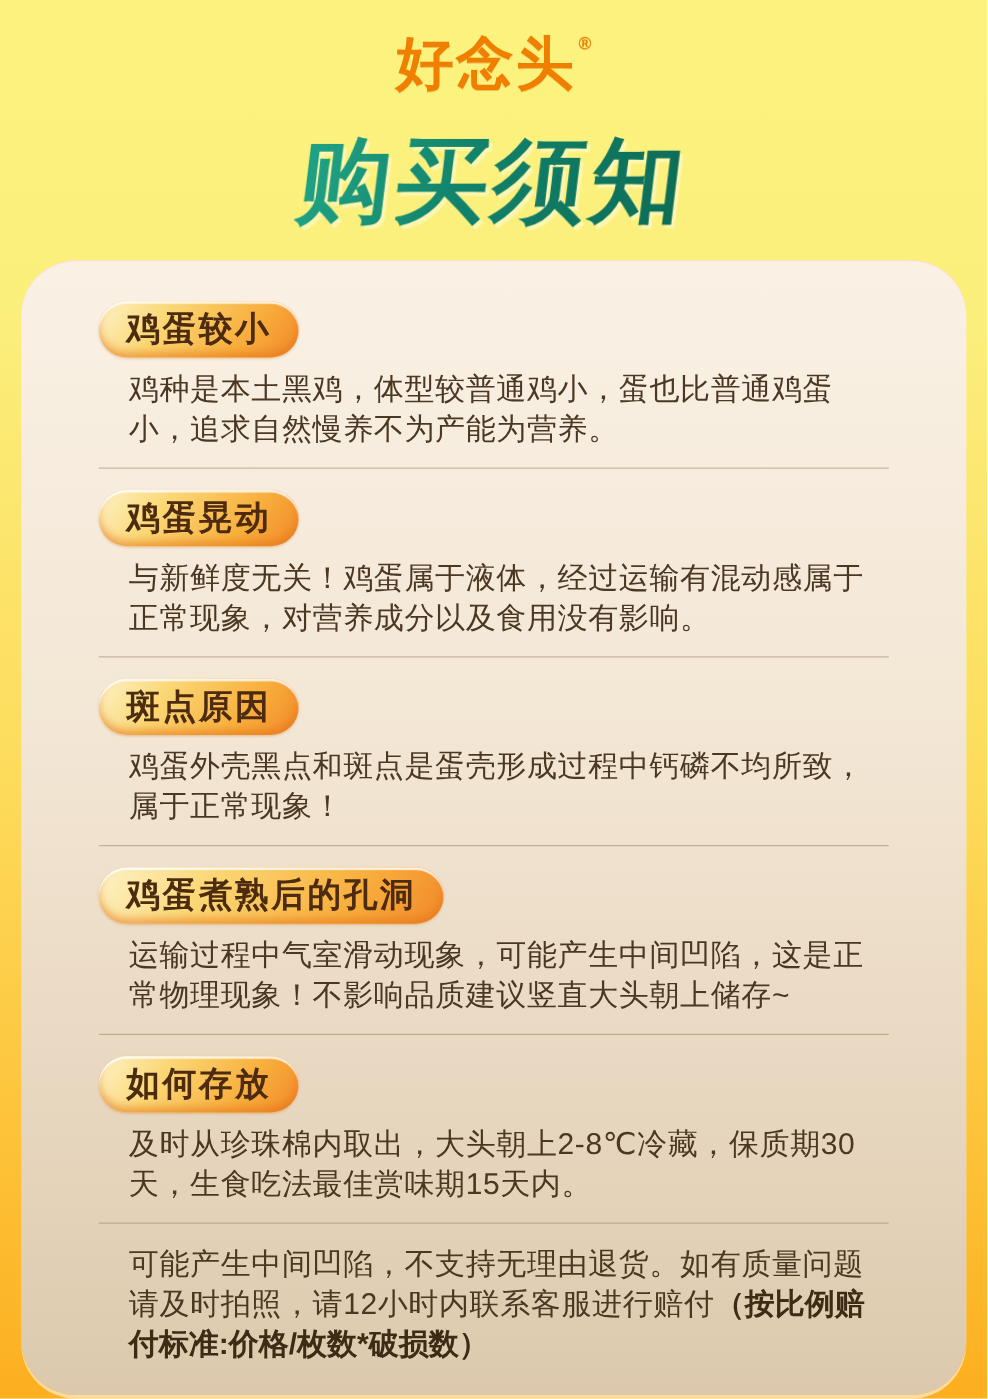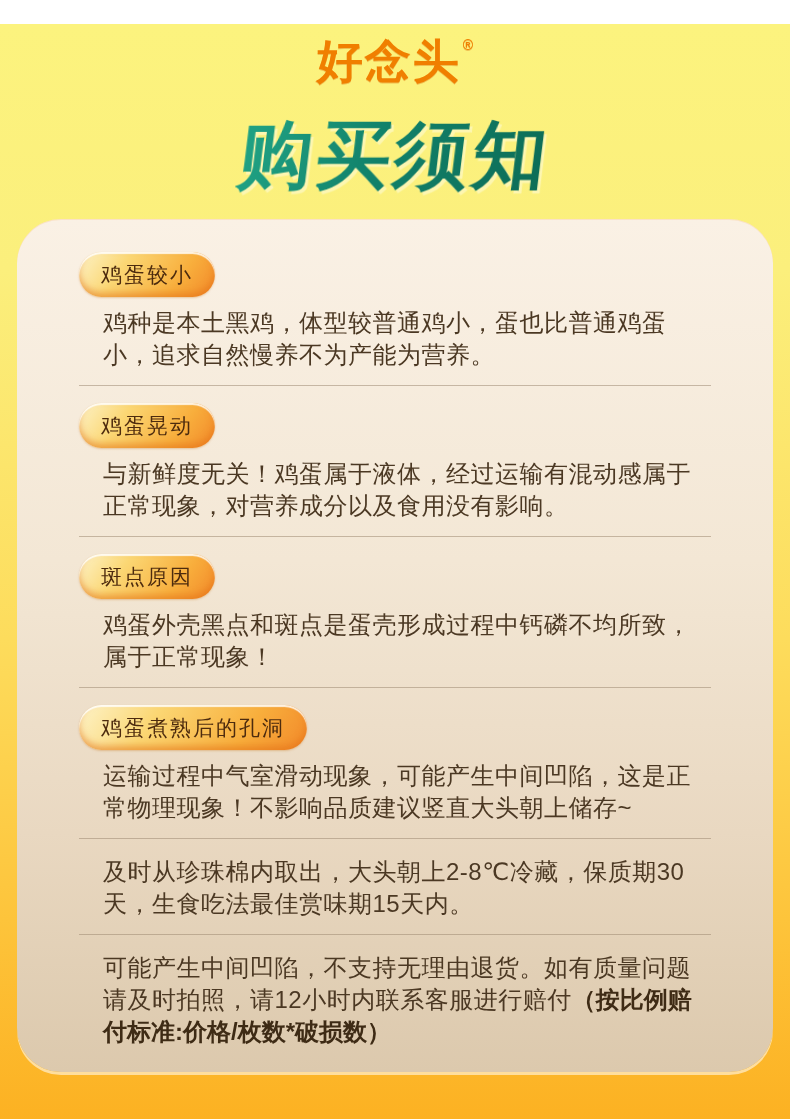--- a/index.html
+++ b/index.html
@@ -7,21 +7,21 @@
   body {
     font-family: "Liberation Sans", "DejaVu Sans", sans-serif;
     width: 790px; height: 1119px; overflow: hidden;
   }
   .page {
     width: 790px; height: 1119px;
     background: linear-gradient(180deg, #FCF37E 0%, #FBEF7C 22%, #FDDC5C 55%, #FDC43B 80%, #FCAF1F 100%);
     position: relative;
   }
   
-  .header { text-align: center; padding-top: 12px; margin-top: 24px; }
+  .header { text-align: center; padding-top: 25px; }
   .brand {
     display: inline-block;
     color: #F07F00;
     font-size: 46px;
     font-weight: 900;
     letter-spacing: 2px;
     line-height: 1.1;
     text-shadow: 0 1px 0 rgba(214,96,0,0.35);
     position: relative;
   }
@@ -62,22 +62,22 @@
   .pill {
     display: inline-block;
     height: 45px;
     line-height: 45px;
     padding: 0 22px;
     border-radius: 24px;
     background: linear-gradient(125deg, #FDF3C9 0%, #FBD774 32%, #F8AE3C 72%, #F2892A 100%);
     box-shadow: inset 0 2px 1px rgba(255,255,255,0.85),
                 inset 0 -4px 7px rgba(225,112,20,0.55),
                 0 1px 2px rgba(200,120,30,0.35);
-    font-size: 21px;
-    font-weight: 400;
+    font-size: 27px;
+    font-weight: 700;
     letter-spacing: 2px;
     color: #4D2B0E;
     margin-bottom: 10px;
   }
   .body {
     font-size: 24px;
     line-height: 32px;
     color: #4B3823;
     letter-spacing: 0.5px;
     margin-left: 24px;
@@ -126,20 +126,21 @@
     </section>
     <div class="divider"></div>
 
     <section class="sec">
       <div class="pill"><span>鸡蛋煮熟后的孔洞</span></div>
       <p class="body"><span>运输过程中气室滑动现象，可能产生中间凹陷，这是正常物理现象！不影响品质建议竖直大头朝上储存~</span></p>
     </section>
     <div class="divider"></div>
 
     <section class="sec">
+      <div class="pill"><span>如何存放</span></div>
       <p class="body"><span>及时从珍珠棉内取出，大头朝上2-8℃冷藏，保质期30天，生食吃法最佳赏味期15天内。</span></p>
     </section>
     <div class="divider"></div>
 
     <section class="sec">
       <p class="body"><span>可能产生中间凹陷，不支持无理由退货。如有质量问题请及时拍照，请12小时内联系客服进行赔付</span><b>（按比例赔付标准:价格/枚数*破损数）</b></p>
     </section>
 
   </main>
 </div>

